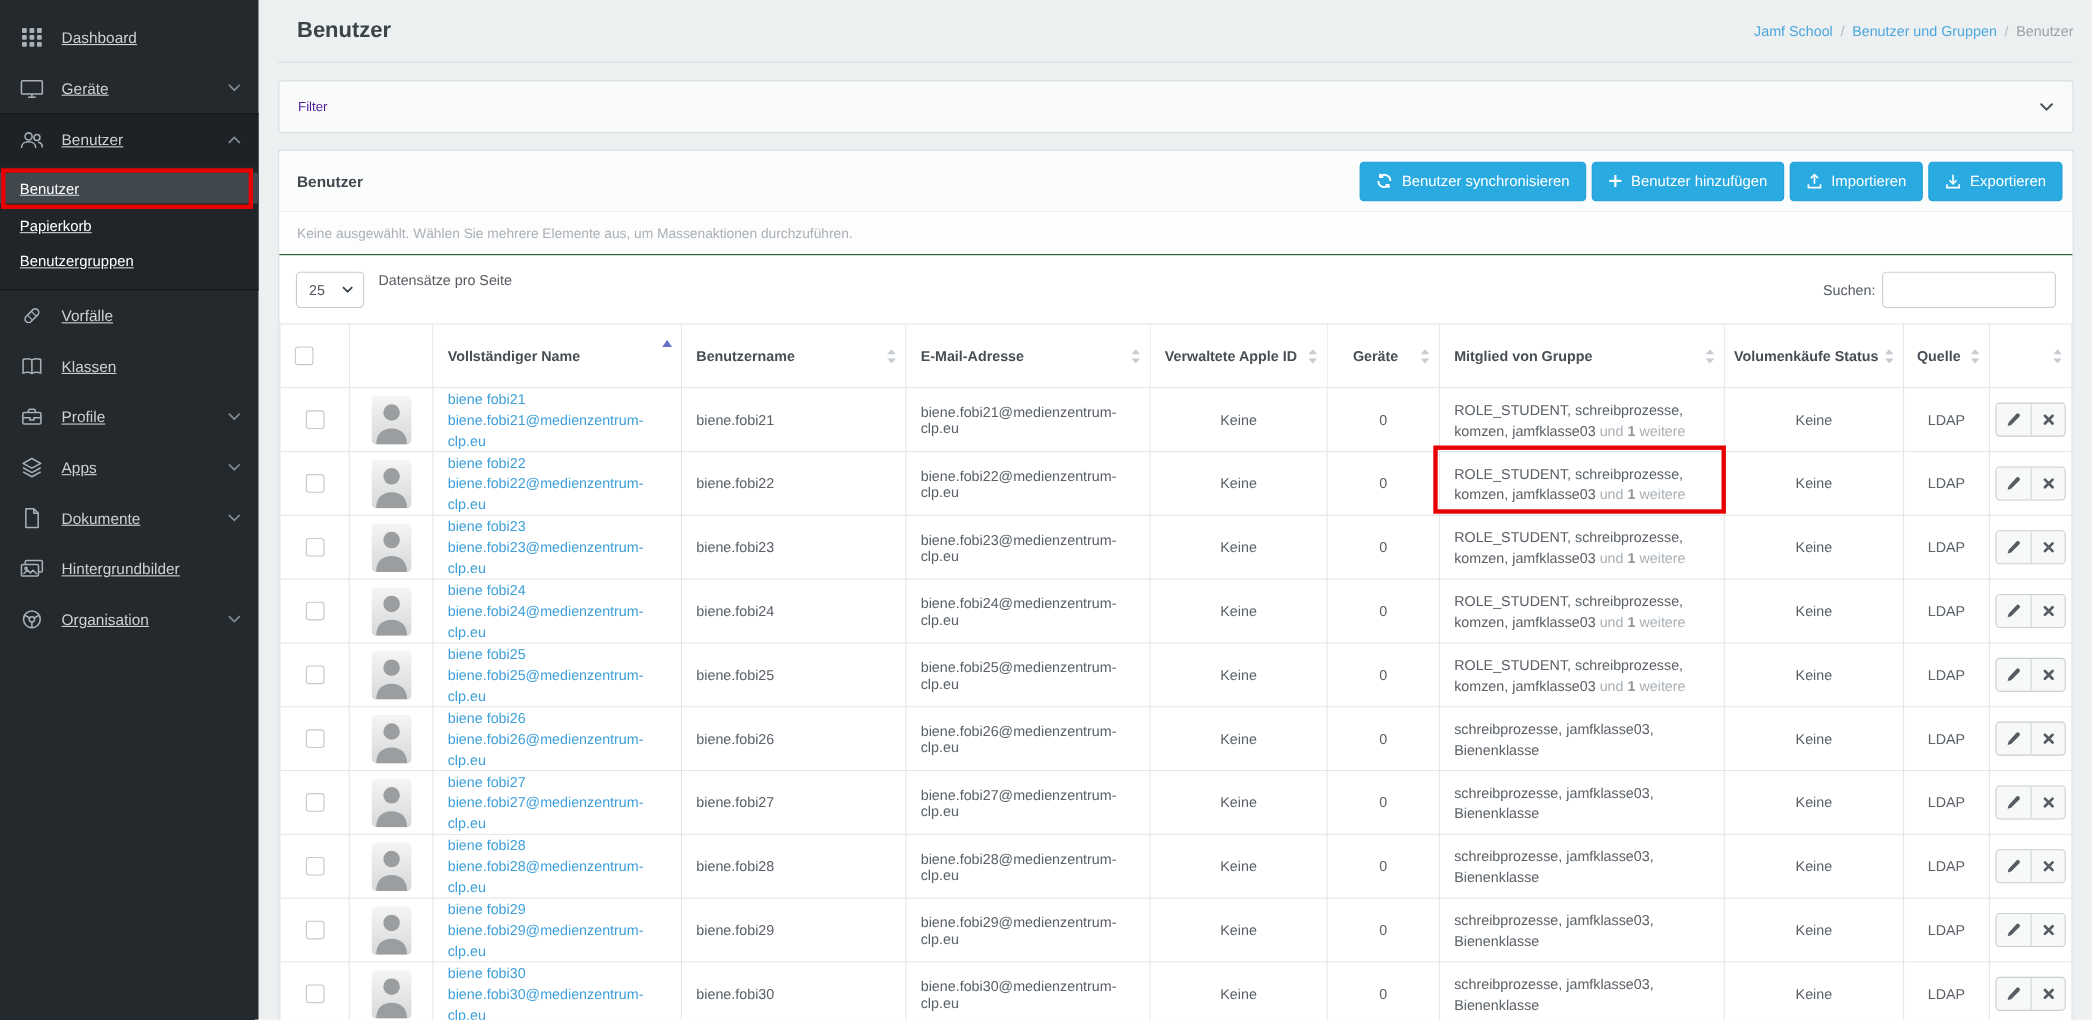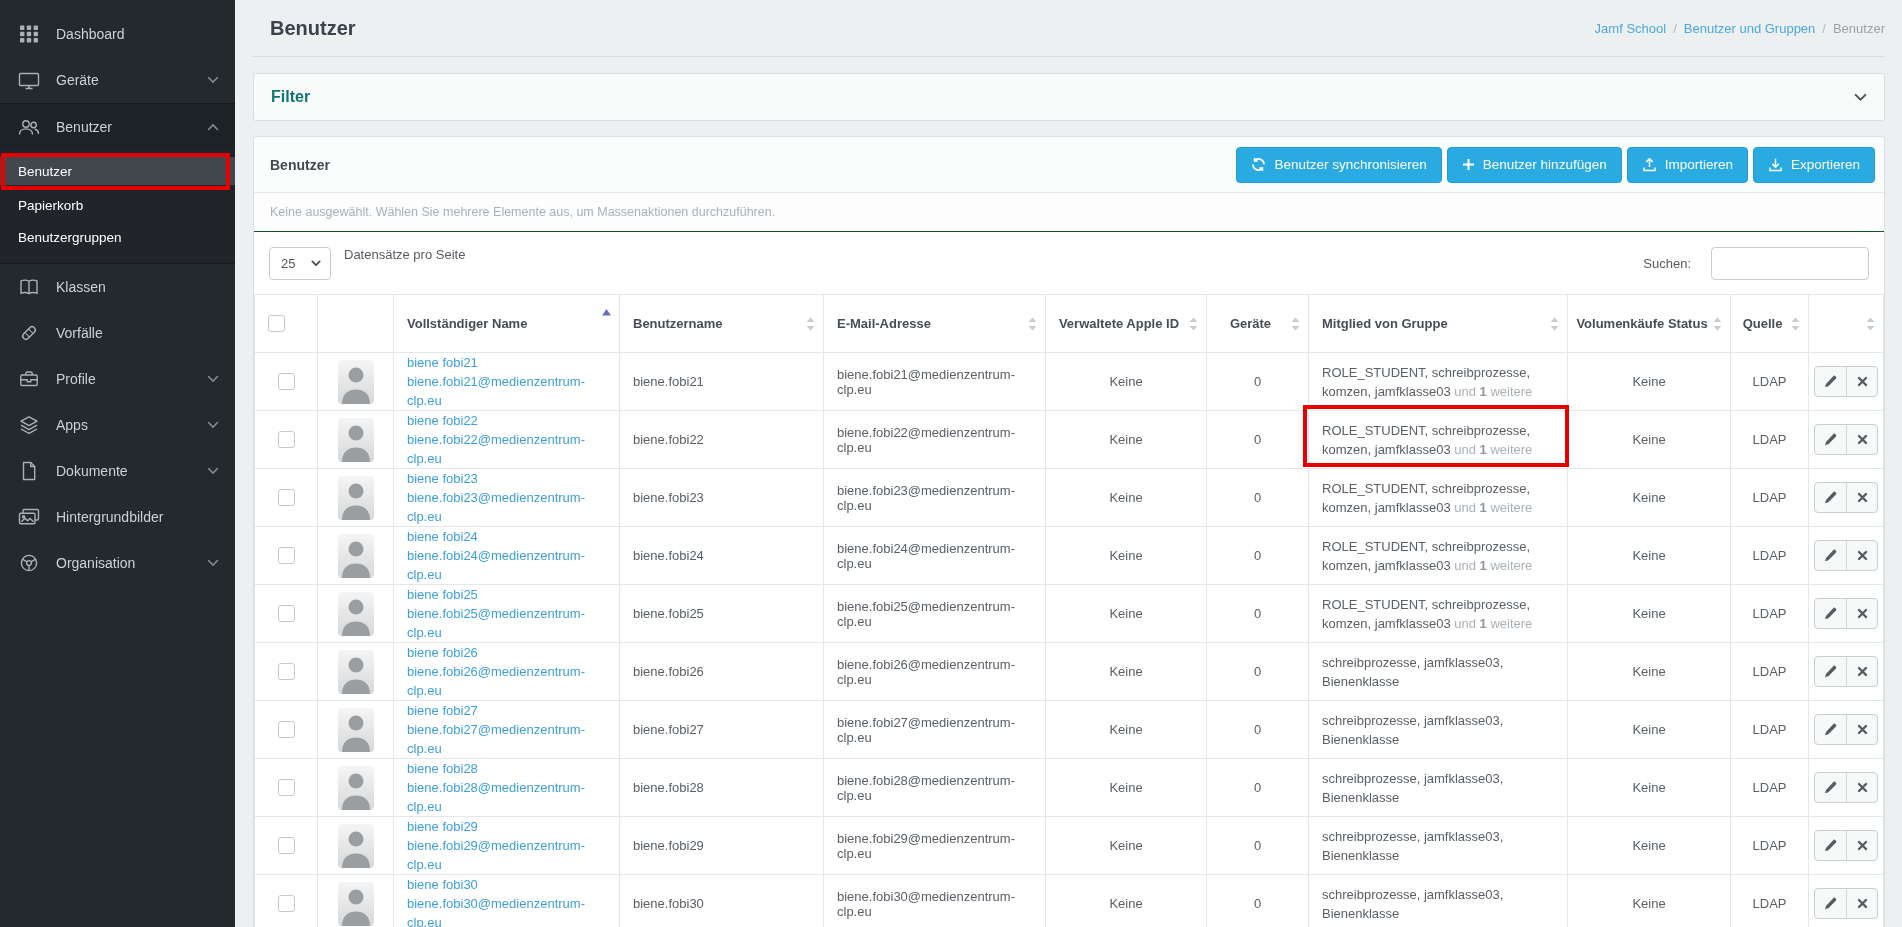--- a/index.html
+++ b/index.html
@@ -1,21 +1,21 @@
 <!DOCTYPE html>
 <html><head>
 <meta charset="utf-8">
 <style>
   * { box-sizing: border-box; margin: 0; padding: 0; }
   html,body { width:1902px; height:927px; overflow:hidden; }
   body { font-family:"Liberation Sans","DejaVu Sans",sans-serif; background:#edf0f1; position:relative; }
   .app { display:flex; width:100%; height:100%; }
 
   
-  .sidebar { flex:0 0 235px; width:235px; background:#24292d; color:#ccd1d5; display:flex; flex-direction:column; }
+  .sidebar { flex:0 0 235px; width:235px; background:#24292d; color:#ccd1d5; display:flex; flex-direction:column;text-decoration:underline; }
   .nav { padding-top:11px; }
   .nav-item { height:46px; display:flex; align-items:center; padding:0 16px 0 18px; font-size:14px; color:#ccd1d5; cursor:pointer; }
   .nav-item .icon { width:22px; height:22px; margin-right:16px; color:#a9b1b7; display:flex; align-items:center; justify-content:center; flex:0 0 22px; }
   .nav-item .chev { margin-left:auto; color:#828b91; display:flex; }
   .nav-item.group-open { background:#1d2226; border-top:1px solid #17191c; }
   .submenu { background:#212529; border-bottom:1px solid #17191c; padding:8px 0 10px; }
   .sub-item { height:32px; display:flex; align-items:center; padding-left:18px; font-size:13.5px; color:#ffffff; cursor:pointer; }
   .sub-item.active { height:28px; background:#40474d; color:#fefefe; margin-bottom:4px; }
   .sidebar-footer { margin-top:16px; border-top:1px solid #17191c; padding:10px 16px 10px 18px; }
   .footer-link { height:28px; display:flex; align-items:center; font-size:13px; color:#9aa2a9; cursor:pointer; }
@@ -24,36 +24,36 @@
   
   .main { flex:1; padding:0 18px; position:relative; }
   .page-header { height:57px; display:flex; align-items:center; justify-content:space-between; border-bottom:1px solid #d7dcdf; padding-left:17px; }
   .page-title { font-size:20px; font-weight:bold; color:#3a424a; }
   .breadcrumb { font-size:13px; color:#9ba2a8; }
   .breadcrumb a { color:#4da7dd; text-decoration:none; cursor:pointer; }
   .breadcrumb .sep { margin:0 7px; color:#b3bac0; }
   .breadcrumb .crumb-current { color:#9ba2a8; }
 
   .filter-panel { margin-top:16px; height:48px; background:#f9fafa; border:1px solid #d9dee2; border-radius:3px; display:flex; align-items:center; justify-content:space-between; padding:0 17px; cursor:pointer; }
-  .filter-title { font-size:16px; font-weight:bold; color:#0f766e; }
+  .filter-title { font-size:12px; font-weight:normal; color:#4c1d95; }
   .filter-chev { color:#4a5157; display:flex; }
 
   .users-panel { margin-top:15px; background:#fff; border:1px solid #d9dee2; border-radius:3px 3px 0 0; }
   .panel-header { height:56px; border-bottom:1px solid #e4e8eb; background:#fbfcfc; display:flex; align-items:center; justify-content:space-between; padding:0 9px 0 16px; border-radius:3px 3px 0 0; }
   .panel-title { font-size:14px; font-weight:bold; color:#41484e; }
   .btns { display:flex; gap:5px; }
   .btn { height:36px; background:#29abe2; border:1px solid #1d9ed6; border-radius:4px; color:#fff; font-size:13.5px; font-family:inherit; display:flex; align-items:center; gap:8px; padding:0 14px; cursor:pointer; white-space:nowrap; }
   .btn-icon { display:flex; }
   .bulk-bar { height:39px; display:flex; align-items:center; padding:0 16px; font-size:12.5px; color:#a9b0b6; border-bottom:1px solid #14532d; background:#fdfdfe; }
   .controls { height:62px; display:flex; align-items:center; justify-content:space-between; padding:0 15px; }
   .controls .left { display:flex; align-items:flex-start; }
   .select { width:62px; height:33px; border:1px solid #c6ccd1; border-radius:4px; background:#fff; display:flex; align-items:center; justify-content:space-between; padding:0 9px 0 11px; font-size:13px; color:#50565c; cursor:pointer; }
   .select .chev-dark { display:flex; color:#3f464c; }
   .per-page-label { font-size:13px; color:#555b61; margin-left:13px; }
-  .search { display:flex; align-items:center; gap:20px; font-size:13px; color:#555b61; }
+  .search { display:flex; align-items:center; gap:6px; font-size:13px; color:#555b61; }
   .search input { width:158px; height:33px; border:1px solid #c9ced3; border-radius:4px; font-family:inherit; font-size:13px; padding:0 8px; color:#444; outline:none; }
 
   
   table { width:100%; border-collapse:collapse; table-layout:fixed; }
   col.c-select{width:63px} col.c-avatar{width:76px} col.c-name{width:226px} col.c-username{width:204px}
   col.c-email{width:222px} col.c-appleid{width:161px} col.c-devices{width:102px} col.c-groups{width:259px}
   col.c-vpp{width:163px} col.c-source{width:78px} col.c-actions{width:75px}
   th, td { border:1px solid #e3e7ea; }
   th { height:58px; font-size:13px; font-weight:bold; color:#474d53; text-align:left; padding:0 22px 0 13px; position:relative; background:#fff; cursor:pointer; }
   th.center { text-align:center; padding:0 22px 0 8px; }
@@ -129,36 +129,36 @@
           </span>
         </div>
         <div class="submenu">
           <div class="sub-item active">Benutzer</div>
           <div class="sub-item">Papierkorb</div>
           <div class="sub-item">Benutzergruppen</div>
         </div>
         <div class="nav-item">
           <span class="icon">
             <svg width="20" height="20" viewBox="0 0 20 20" fill="none" stroke="currentColor" stroke-width="1.4">
-              <path d="M10 4.2C7.5 2.8 4.8 2.8 2 3.8v12.4c2.8-1 5.5-1 8 .4 2.5-1.4 5.2-1.4 8-.4V3.8c-2.8-1-5.5-1-8 .4z"></path>
-              <path d="M10 4.2v12.4"></path>
-            </svg>
-          </span>
-          <span class="nav-label">Klassen</span>
-        </div>
-        <div class="nav-item">
-          <span class="icon">
-            <svg width="20" height="20" viewBox="0 0 20 20" fill="none" stroke="currentColor" stroke-width="1.4">
               <g transform="rotate(-45 10 10)">
                 <rect x="2.5" y="6.8" width="15" height="6.4" rx="3.2"></rect>
                 <path d="M7.5 6.8v6.4M12.5 6.8v6.4" stroke-width="1"></path>
               </g>
             </svg>
           </span>
           <span class="nav-label">Vorfälle</span>
+        </div>
+        <div class="nav-item">
+          <span class="icon">
+            <svg width="20" height="20" viewBox="0 0 20 20" fill="none" stroke="currentColor" stroke-width="1.4">
+              <path d="M10 4.2C7.5 2.8 4.8 2.8 2 3.8v12.4c2.8-1 5.5-1 8 .4 2.5-1.4 5.2-1.4 8-.4V3.8c-2.8-1-5.5-1-8 .4z"></path>
+              <path d="M10 4.2v12.4"></path>
+            </svg>
+          </span>
+          <span class="nav-label">Klassen</span>
         </div>
         <div class="nav-item">
           <span class="icon">
             <svg width="20" height="20" viewBox="0 0 20 20" fill="none" stroke="currentColor" stroke-width="1.4">
               <rect x="1.8" y="6" width="16.4" height="10.5" rx="1.2"></rect>
               <path d="M6.8 6V4.6c0-.9.7-1.6 1.6-1.6h3.2c.9 0 1.6.7 1.6 1.6V6"></path>
               <path d="M1.8 10.8h6.4v2h3.6v-2h6.4"></path>
             </svg>
           </span>
           <span class="nav-label">Profile</span>

